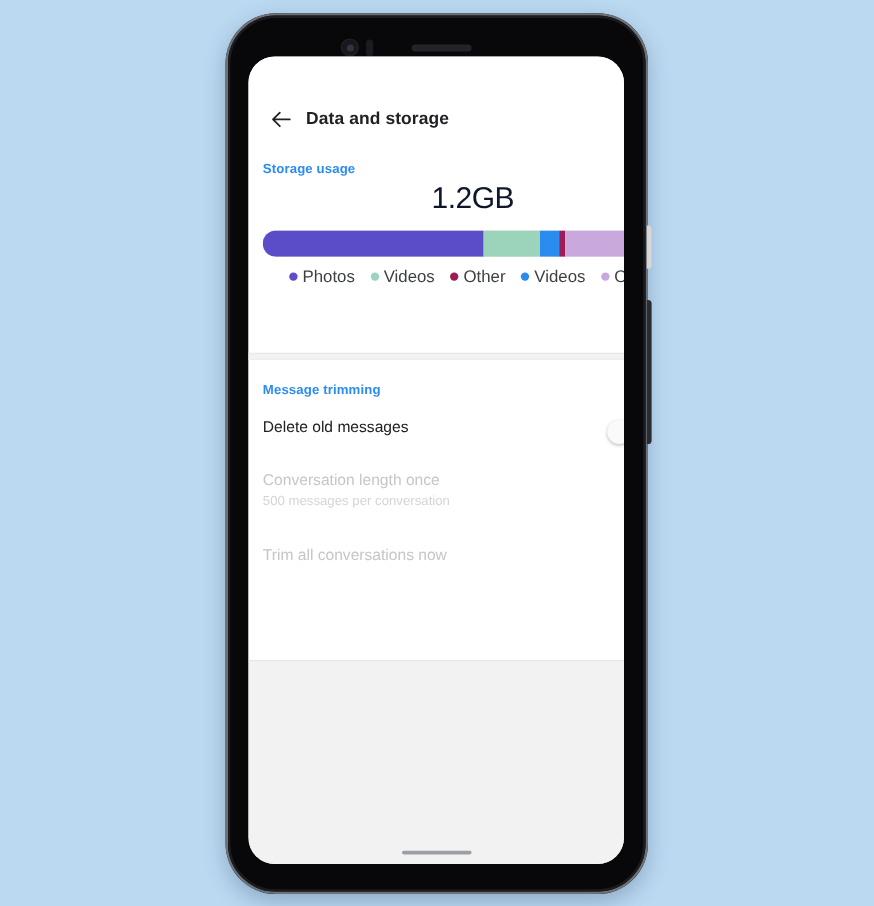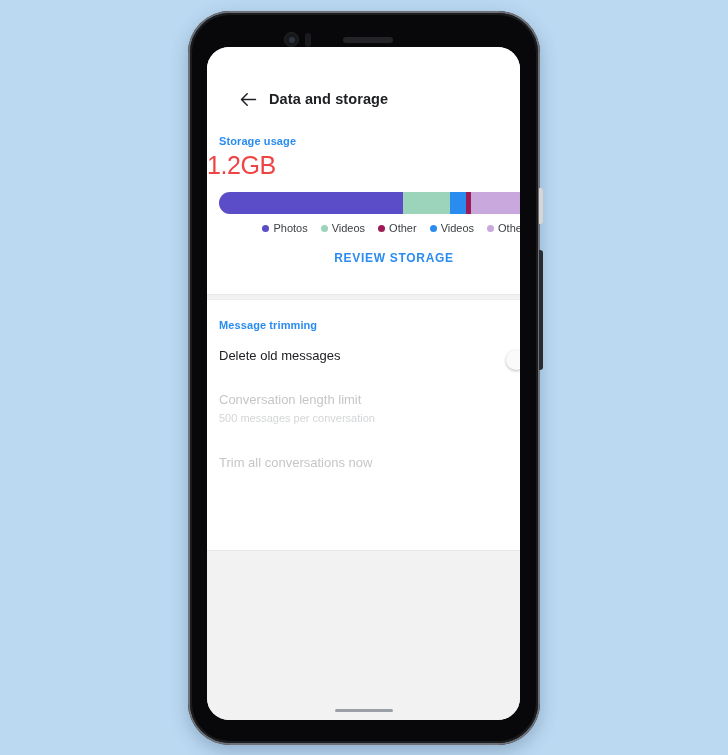--- a/index.html
+++ b/index.html
@@ -132,21 +132,21 @@
     position: absolute;
     left: 0; top: 0;
     width: 313px;
     height: 503px;
     background: #ffffff;
   }
 
   
   #app-header {
     position: absolute;
-    left: 18px;
+    left: 4px;
     top: 32px;
     width: 249px;
     height: 40px;
     display: flex;
     align-items: center;
   }
   #back-button {
     width: 34px;
     height: 34px;
     margin-left: 6px;
@@ -171,23 +171,23 @@
     width: 374px;
   }
   .section-label {
     font-size: 11px;
     font-weight: bold;
     color: #2b8cf0;
     padding-left: 12px;
     letter-spacing: 0.1px;
   }
   #storage-total {
-    text-align: left;
+    text-align: center;
     font-size: 25px;
-    color: #ef4444;
+    color: #0f172a;
     font-weight: normal;
     margin-top: 4px;
     letter-spacing: -0.4px;
   }
 
   
   #storage-bar {
     position: relative;
     margin: 12px 12px 0 12px;
     height: 22px;
@@ -211,21 +211,21 @@
     align-items: center;
     gap: 4px;
   }
   .legend-dot {
     width: 7px;
     height: 7px;
     border-radius: 50%;
     display: block;
   }
   .legend-text {
-    font-size: 11px;
+    font-size: 14px;
     color: #3c4043;
   }
 
   
   #review-storage-button {
     margin-top: 17px;
     text-align: center;
     font-size: 12px;
     font-weight: bold;
     color: #2b8cf0;
@@ -382,38 +382,37 @@
             <div class="legend-item">
               <span class="legend-dot" style="background: rgb(43, 140, 240);"></span>
               <span class="legend-text">Videos</span>
             </div>
             <div class="legend-item">
               <span class="legend-dot" style="background: rgb(201, 168, 221);"></span>
               <span class="legend-text">Other</span>
             </div>
           </div>
 
-        <div id="review-storage-button">REVIEW STORAGE</div>
       </div>
 
       <div id="section-divider"></div>
 
       <div id="trimming-section">
         <div class="section-label">Message trimming</div>
 
         <div class="settings-row">
           <div class="row-title">Delete old messages</div>
           <div id="delete-old-messages-toggle">
             <div id="toggle-track"></div>
             <div id="toggle-knob"></div>
           </div>
         </div>
 
         <div class="settings-row disabled" style="margin-top:26px;">
-          <div class="row-title">Conversation length limit</div>
+          <div class="row-title">Conversation length once</div>
           <div class="row-subtitle">500 messages per conversation</div>
         </div>
 
         <div class="settings-row disabled" style="margin-top:27px;">
           <div class="row-title">Trim all conversations now</div>
         </div>
       </div>
 
     </div>
 

